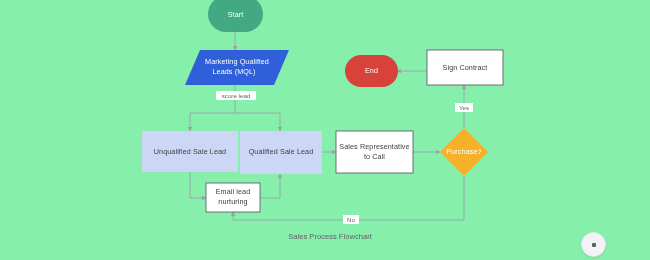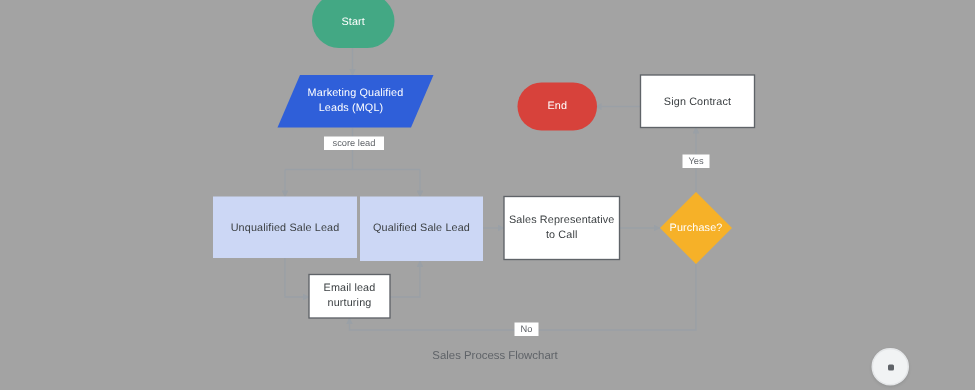--- a/index.html
+++ b/index.html
@@ -13,21 +13,21 @@
     position: relative;
     overflow: hidden;
     font-family: "Liberation Sans", sans-serif;
     -webkit-font-smoothing: antialiased;
   }
   #canvas {
     position: absolute;
     inset: 0;
     width: 650px;
     height: 260px;
-    background: #a3a3a3;
+    background: #86efac;
     text-decoration: underline;
   }
   svg#flow {
     position: absolute;
     left: 0;
     top: 0;
     width: 650px;
     height: 260px;
     display: block;
   }

